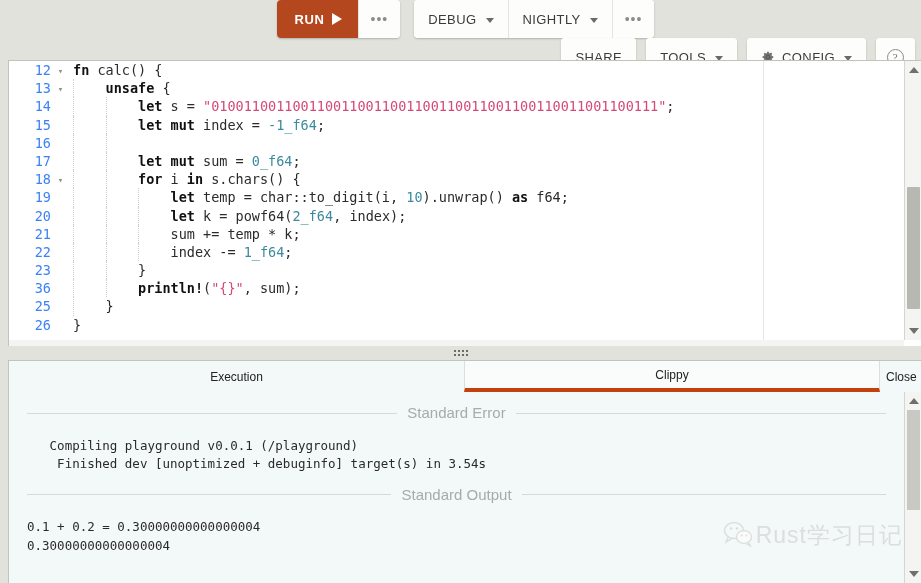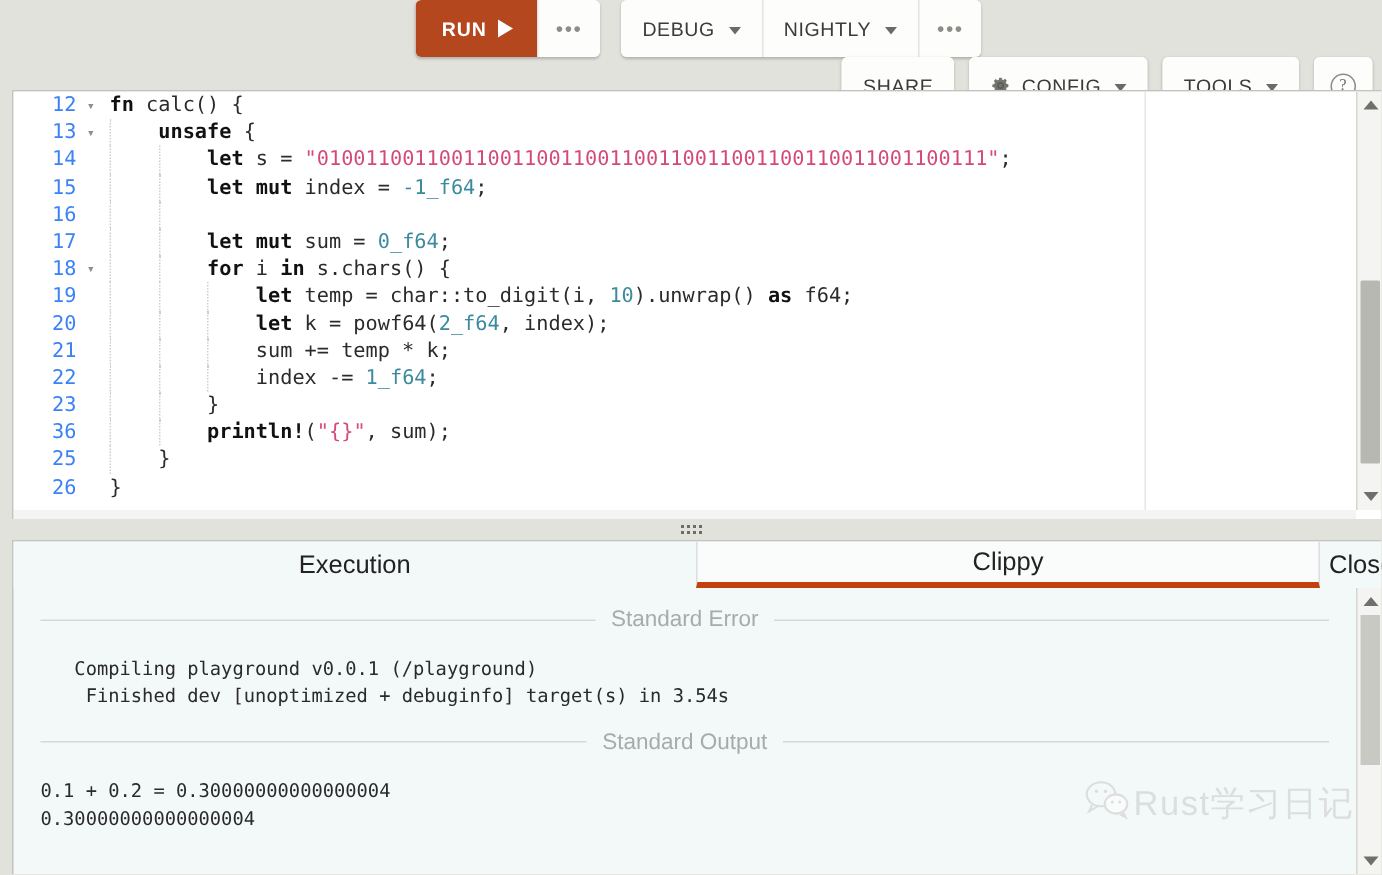--- a/index.html
+++ b/index.html
@@ -148,21 +148,21 @@
   .output {
     position: absolute; top: 360px; left: 8px; right: 0; bottom: 0;
     background: #f3f8f8;
     border-top: 1px solid #c3c3bd;
     border-left: 1px solid #c3c3bd;
     overflow: hidden;
   }
   .tabs { display: flex; height: 31px; background: #f3f8f8; }
   .tab {
     display: flex; align-items: center; justify-content: center;
-    font-size: 17px; color: #222; cursor: pointer;
+    font-size: 12px; color: #222; cursor: pointer;
     font-family: "Liberation Sans", sans-serif;
     background: #f3f8f8;
   }
   .tab.execution { flex: 0 0 455px; }
   .tab.clippy {
     flex: 0 0 416px; background: #fafcfc;
     border-left: 1px solid #d9dede; border-right: 1px solid #d9dede;
     border-bottom: 4px solid #c2410c;
   }
   .tab.close { flex: 1 1 auto; justify-content: flex-start; padding-left: 6px; }
@@ -242,33 +242,33 @@
     </div>
 
     <div class="tb-right">
       <div class="btn-group">
         <button class="btn">
           <span>SHARE</span>
         </button>
       </div>
       <div class="btn-group">
         <button class="btn">
+          <span>TOOLS</span>
+          <span class="caret"></span>
+        </button>
+      </div>
+      <div class="btn-group">
+        <button class="btn">
           <span class="gear">
             <svg viewBox="0 0 24 24" width="14" height="14" fill="#5c5c58">
               <path d="M12 8a4 4 0 1 0 0 8 4 4 0 0 0 0-8zm0 6a2 2 0 1 1 0-4 2 2 0 0 1 0 4z"></path>
               <path d="M21 13.5v-3l-2.3-.4a7 7 0 0 0-.7-1.7l1.3-1.9-2.1-2.1-1.9 1.3a7 7 0 0 0-1.7-.7L13.5 3h-3l-.4 2.3a7 7 0 0 0-1.7.7L6.5 4.7 4.4 6.8l1.3 1.9a7 7 0 0 0-.7 1.7L2.7 10.8v3l2.3.4c.17.6.4 1.17.7 1.7l-1.3 1.9 2.1 2.1 1.9-1.3c.53.3 1.1.53 1.7.7l.4 2.3h3l.4-2.3c.6-.17 1.17-.4 1.7-.7l1.9 1.3 2.1-2.1-1.3-1.9c.3-.53.53-1.1.7-1.7l2.3-.4z" opacity="0.85"></path>
             </svg>
           </span>
           <span>CONFIG</span>
-          <span class="caret"></span>
-        </button>
-      </div>
-      <div class="btn-group">
-        <button class="btn">
-          <span>TOOLS</span>
           <span class="caret"></span>
         </button>
       </div>
       <div class="btn-group">
         <button class="btn help">
           <span class="qmark">?</span>
         </button>
       </div>
     </div>
   </div>

